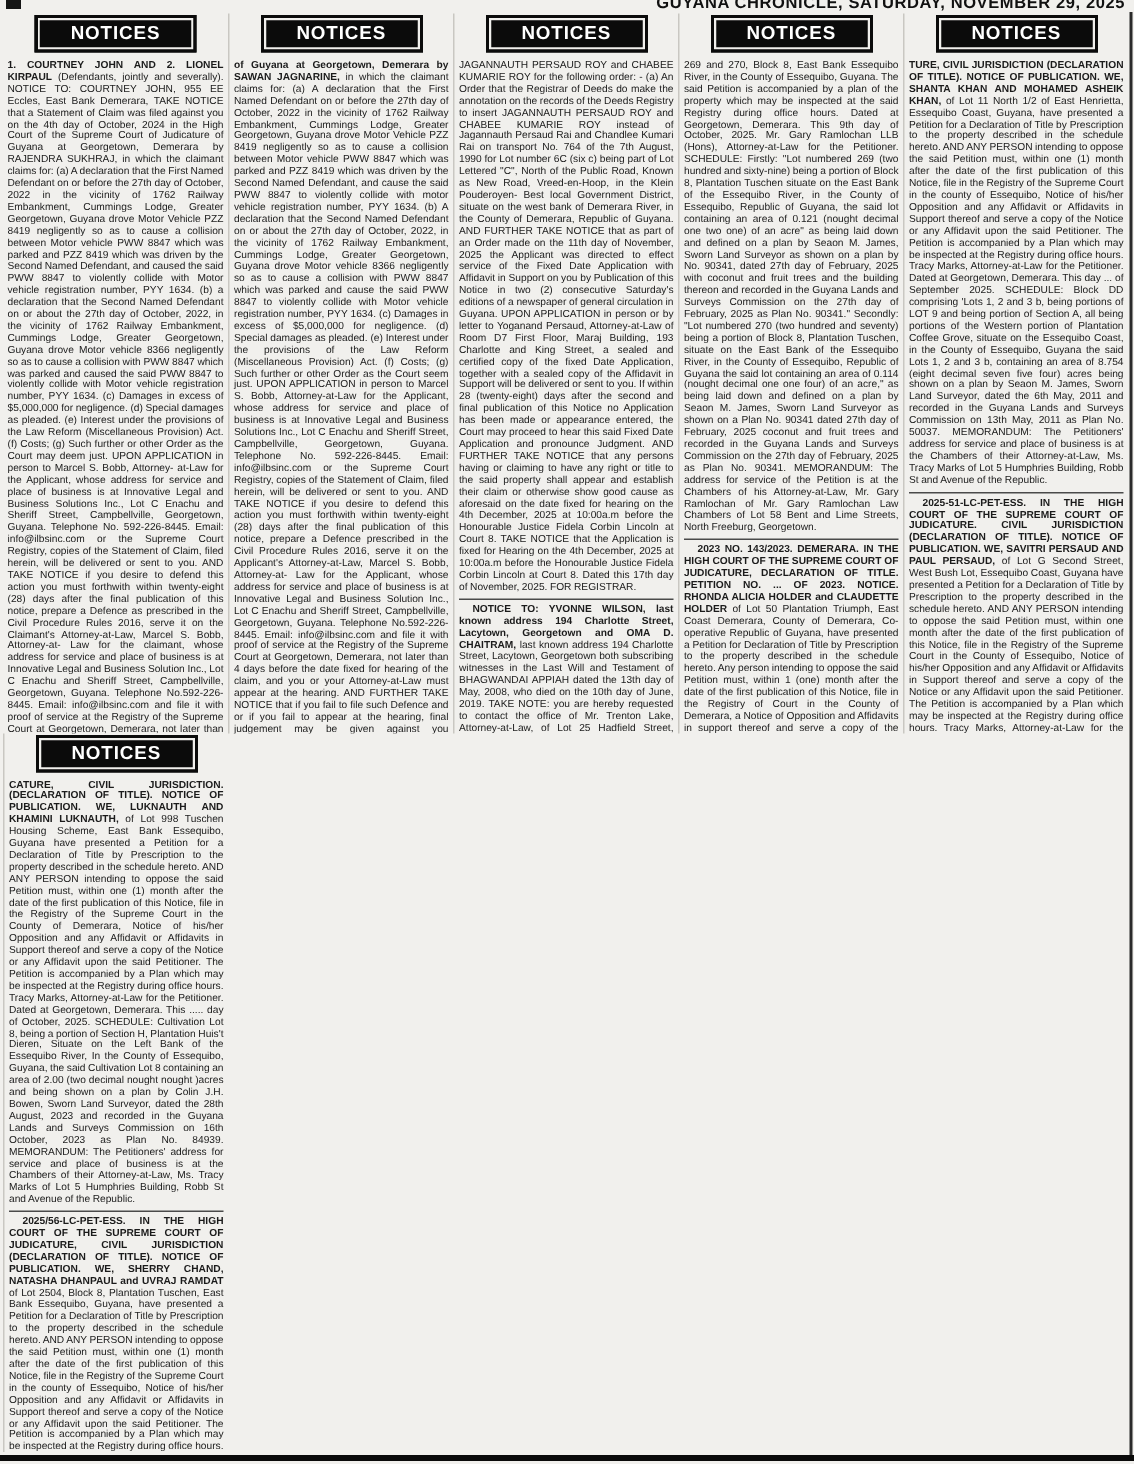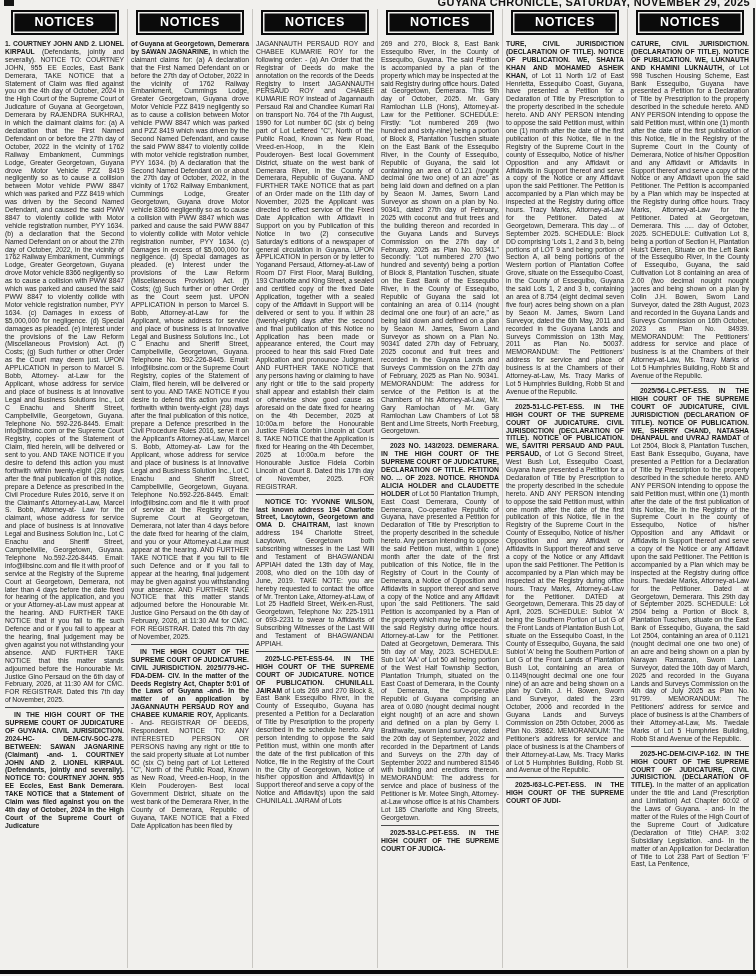--- a/index.html
+++ b/index.html
@@ -23,21 +23,21 @@
   }
   .page-frame-right{
     position:absolute;top:8px;bottom:5px;right:1px;width:2px;background:#2a2a2a;
   }
   .page-rule-bottom{
     position:absolute;left:0;right:0;bottom:2px;height:4px;background:#0a0a0a;
   }
   .cols{
     position:absolute;top:9px;left:2px;right:4px;bottom:8px;
     display:grid;
-    grid-template-columns:repeat(6,1fr);
+    grid-template-columns:repeat(5,1fr);
   }
   .col{
     padding:0 3px;
     border-left:1px solid #c9c7c2;
     overflow:hidden;
   }
   .col:first-child{border-left:none;}
   .notices-box{
     width:104px;margin:1px auto 5px auto;
     background:#0b0b0b;color:#ffffff;

